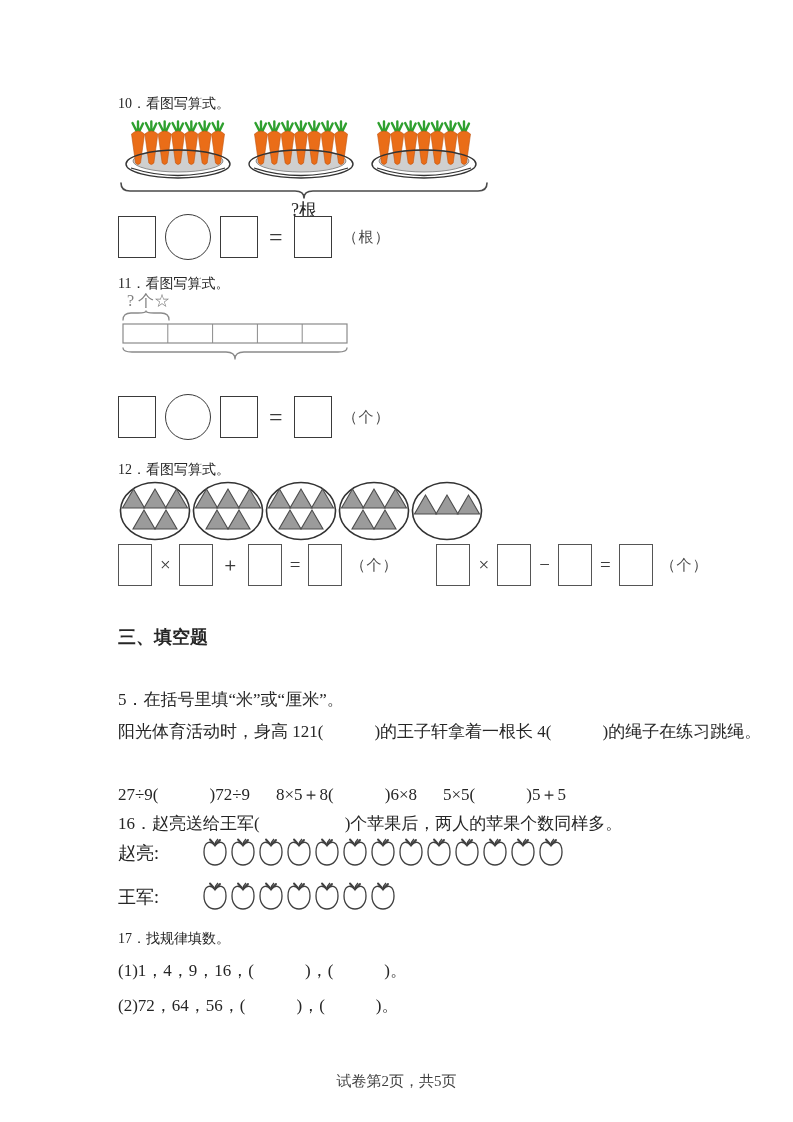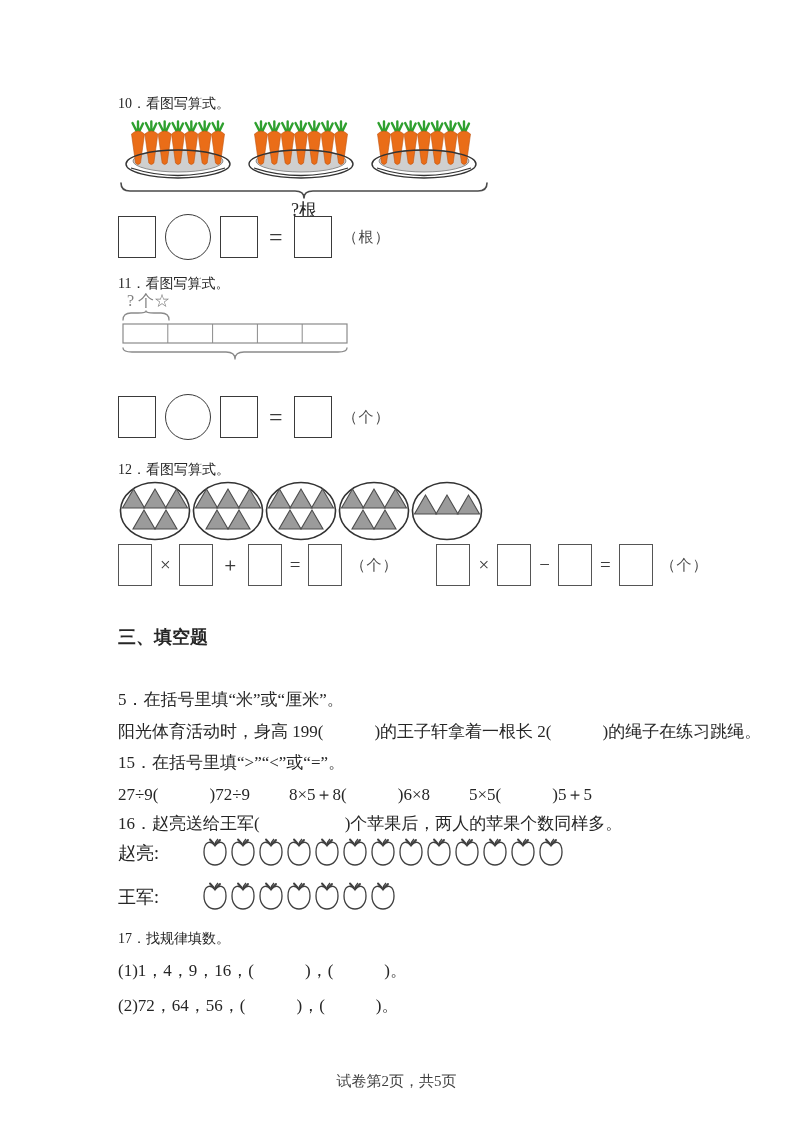--- a/index.html
+++ b/index.html
@@ -194,23 +194,22 @@
       <span class="sq2"></span>
       <span class="op">=</span>
       <span class="sq2"></span>
       <span class="unit2">（个）</span>
     </div>
   </div>
 
   <div class="abs heading" style="top:625px;left:118px">三、填空题</div>
 
   <div class="abs qtext" style="top:689px;left:118px">5．在括号里填“米”或“厘米”。</div>
-  <div class="abs qtext" style="top:721px;left:118px">阳光体育活动时，身高 199(　　　)的王子轩拿着一根长 2(　　　)的绳子在练习跳绳。</div>
-  <div class="abs qtext" style="top:752px;left:118px">15．在括号里填“&gt;”“&lt;”或“=”。</div>
-  <div class="abs" style="top:784px;left:118px;display:flex;gap:39px">
+  <div class="abs qtext" style="top:721px;left:118px">阳光体育活动时，身高 121(　　　)的王子轩拿着一根长 4(　　　)的绳子在练习跳绳。</div>
+  <div class="abs" style="top:784px;left:118px;display:flex;gap:26px">
     <span class="qtext">27÷9(　　　)72÷9</span>
     <span class="qtext">8×5＋8(　　　)6×8</span>
     <span class="qtext">5×5(　　　)5＋5</span>
   </div>
 
   <div class="abs qtext" style="top:813px;left:118px">16．赵亮送给王军(　　　　　)个苹果后，两人的苹果个数同样多。</div>
   <div class="abs apple-row" style="top:836px;left:118px">
     <span class="apple-label">赵亮:</span>
     <span class="apples"><svg width="28" height="33" viewBox="0 0 28 33">
           <path d="M14,10 C10,4 3,5 3,16 C3,24 8,29 14,29 C20,29 25,24 25,16 C25,5 18,4 14,10 Z" fill="#fff" stroke="#3f3f3f" stroke-width="1.3"></path>

